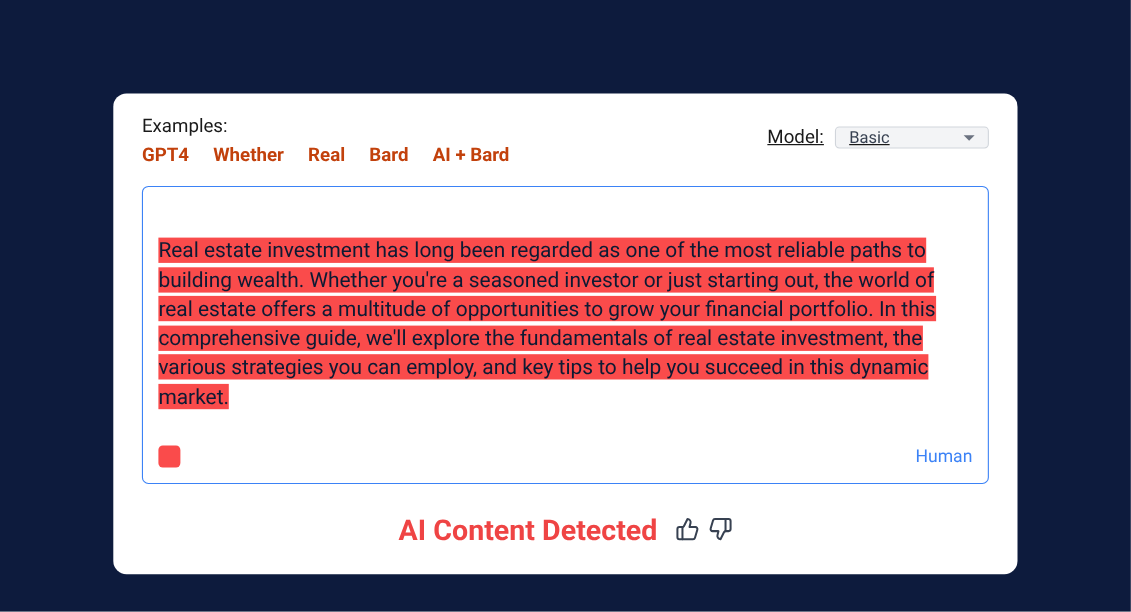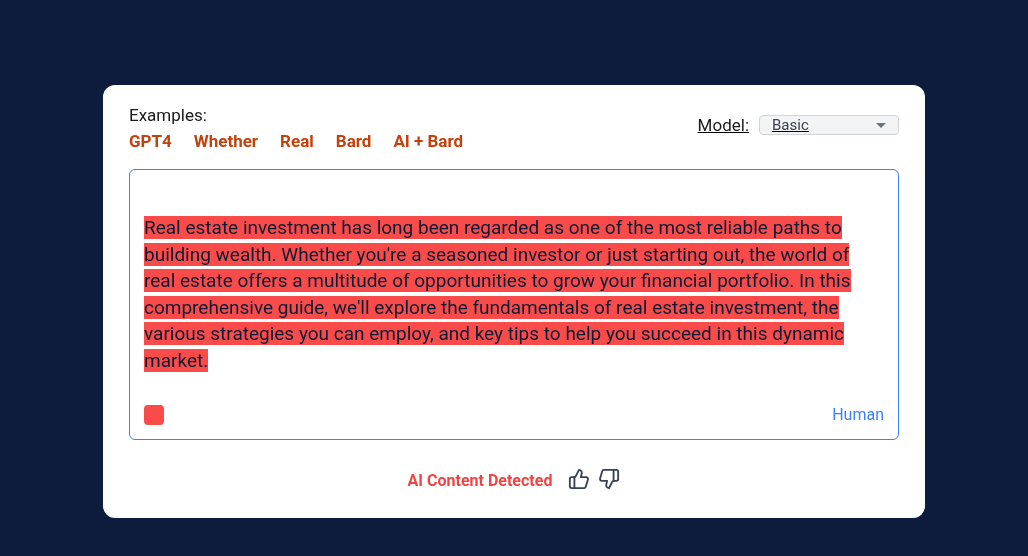--- a/index.html
+++ b/index.html
@@ -128,21 +128,21 @@
     }
     .result-row {
       display: flex;
       justify-content: center;
       align-items: center;
       gap: 16px;
       margin-top: 28px;
     }
     .result-text {
       color: #ef4444;
-      font-size: 16px;
+      font-size: 26px;
       font-weight: 700;
     }
     .feedback-icons {
       display: flex;
       gap: 8px;
     }
     .thumb-icon {
       cursor: pointer;
       color: #374151;
     }

